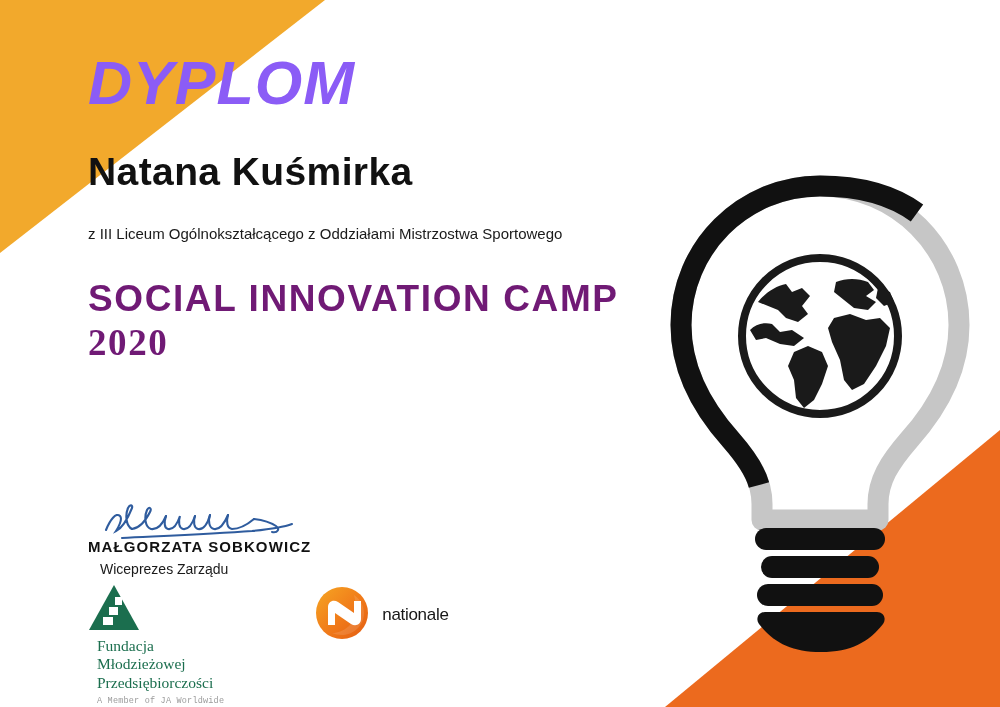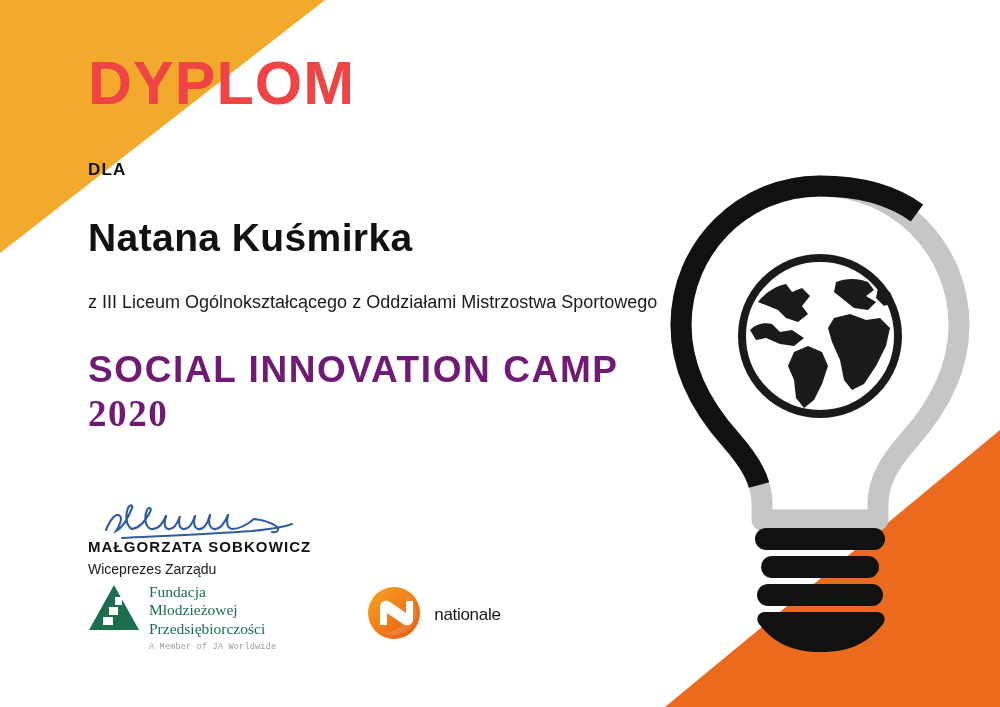--- a/index.html
+++ b/index.html
@@ -32,41 +32,42 @@
   
   .content{
     position:absolute;left:88px;top:52px;
     width:560px;
   }
   .title{
     font-family:"Liberation Sans", sans-serif;
     font-size:61px;
     font-weight:bold;
     letter-spacing:1px;
-    color:#ef4444;
+    color:#8b5cf6;
     line-height:1.02;
     margin:0;
+    font-style:italic;
   }
   .dla{
     margin-top:46px;
     font-size:17px;
     font-weight:bold;
     letter-spacing:1.2px;
     color:#111111;
   }
   .recipient{
     margin-top:36px;
     font-size:39px;
     font-weight:bold;
     letter-spacing:0.4px;
     color:#111111;
   }
   .school{
     margin-top:28px;
-    font-size:18px;
+    font-size:15px;
     line-height:1.65;
     color:#1a1a1a;
   }
   .school div{white-space:nowrap;}
   .place{
     margin-top:26px;
     font-size:16px;
     font-weight:bold;
     letter-spacing:0.6px;
     color:#111111;
@@ -93,27 +94,28 @@
   .sig-name{
     font-size:15px;
     font-weight:bold;
     letter-spacing:1.1px;
     color:#111111;
   }
   .sig-role{
     margin-top:6px;
     font-size:14px;
     color:#1a1a1a;
+    margin-left:12px;
   }
   
   .logos{
     position:absolute;left:88px;top:583px;
     display:flex;align-items:flex-start;
   }
-  .logo-fmp{display:flex;align-items:flex-start;}
+  .logo-fmp{display:flex;align-items:flex-start;flex-direction:column;}
   .fmp-text{
     margin-left:9px;
     font-family:"Liberation Serif", serif;
     color:#1B6E4E;
     font-size:15.5px;
     line-height:1.18;
   }
   .fmp-tag{
     font-family:Liberation Mono, monospace;
     color:#9b9b9b;
@@ -200,21 +202,20 @@
       <rect x="102" y="416" width="126" height="22" rx="11" fill="#111111"></rect>
       <path d="M110 444 L 222 444 C 228 444, 232 450, 228 456
                C 214 474, 196 484, 166 484
                C 136 484, 118 474, 104 456
                C 100 450, 104 444, 110 444 Z" fill="#111111"></path>
     </svg>
   </div>
 
   <div class="content">
     <div class="title">DYPLOM</div>
-    <div class="dla">DLA</div>
     <div class="recipient">Natana Kuśmirka</div>
     <div class="school">
       <div>z III Liceum Ogólnokształcącego z Oddziałami Mistrzostwa Sportowego</div>
     </div>
     <div class="event">
       <span>SOCIAL INNOVATION CAMP</span>
       <span class="year">2020</span>
     </div>
   </div>
 

